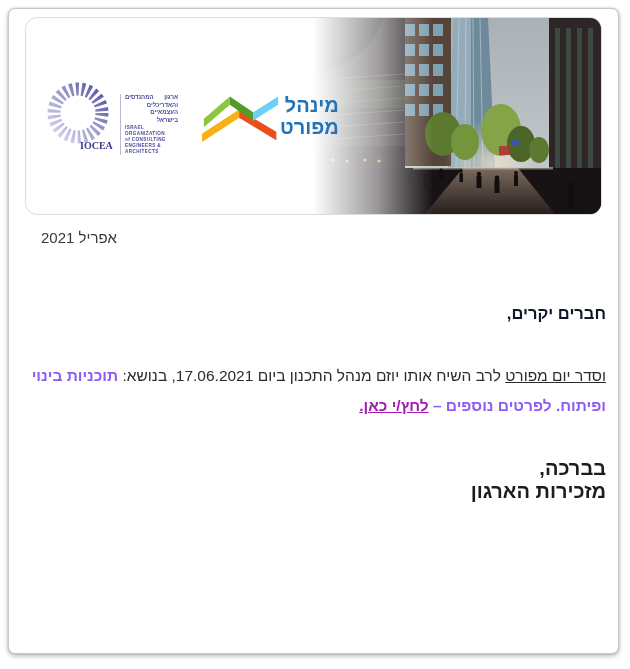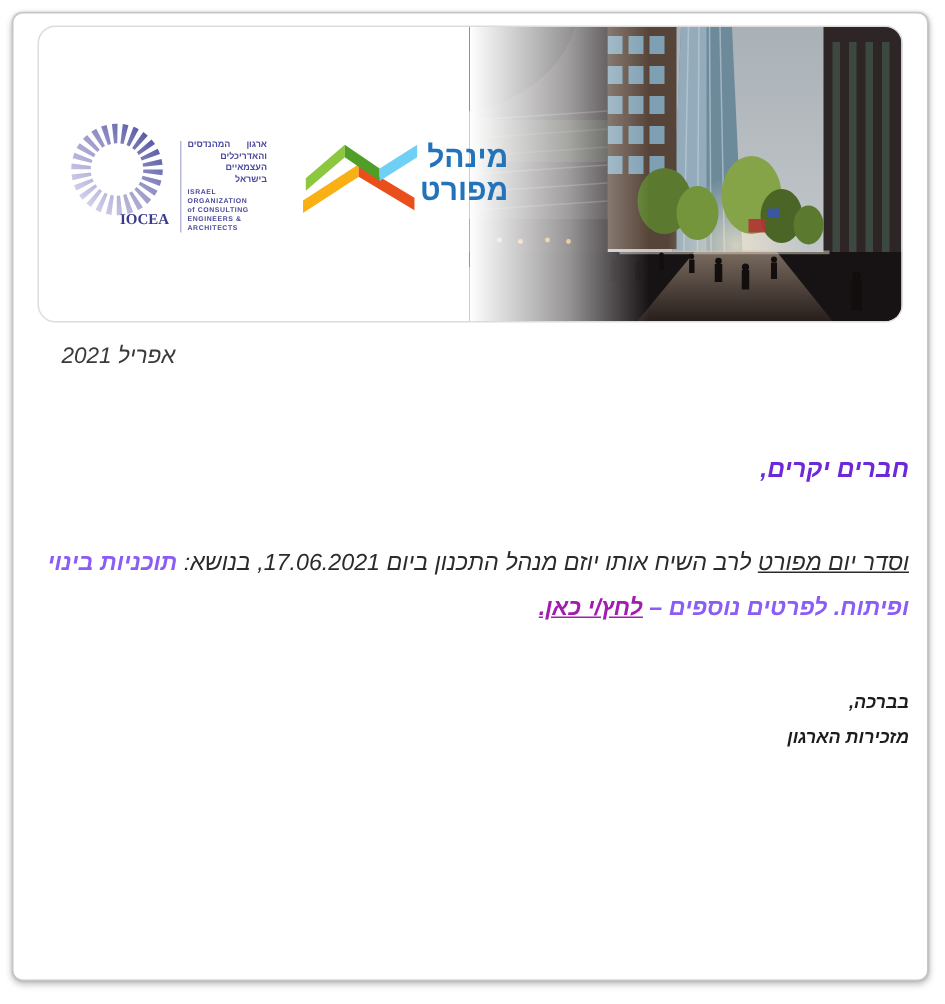--- a/index.html
+++ b/index.html
@@ -29,30 +29,30 @@
   .iocea-en{ font-size:4.6px; line-height:6px; font-weight:600;
     letter-spacing:.4px; margin-top:1px; }
   
   .planning{ display:flex; align-items:center; margin-left:24px; }
   .planning-title{ direction:rtl; text-align:right; color:#2273b9;
     font-weight:bold; font-size:20px; line-height:22px; margin-right:10px; }
   
   .photo{ position:absolute; right:0; top:0; bottom:0; width:288px; z-index:1; }
   .photo svg{ display:block; width:100%; height:100%; }
   
-  .content{ direction:rtl; padding:0 12px; color:#2b2b2b;font-style:italic; }
+  .content{ direction:rtl; padding:0 12px; color:#2b2b2b; }
   .date-line{ direction:rtl; text-align:left; margin:14px 0 0 20px;
     font-size:15px; color:#3a3a3a; }
-  .greeting{ margin-top:58px; font-size:16.5px; font-weight:bold; color:#6d28d9; }
+  .greeting{ margin-top:58px; font-size:16.5px; font-weight:bold; color:#0f172a; }
   .para{ margin-top:38px; font-size:15.5px; line-height:30px; }
   .para .u{ text-decoration:underline; }
   .para .b{ font-weight:bold; color:#8b5cf6; }
   a.details-link{ color:#a21caf; font-weight:bold; text-decoration:underline;
     position:relative; cursor:pointer; }
-  .signature{ margin-top:36px; font-size:12px; font-weight:bold;
+  .signature{ margin-top:36px; font-size:20px; font-weight:bold;
     line-height:23px; color:#1c1c1c; }
 </style>
 </head>
 <body>
 
 <div class="page-card">
 
   <div class="banner">
 
     <div class="photo">

